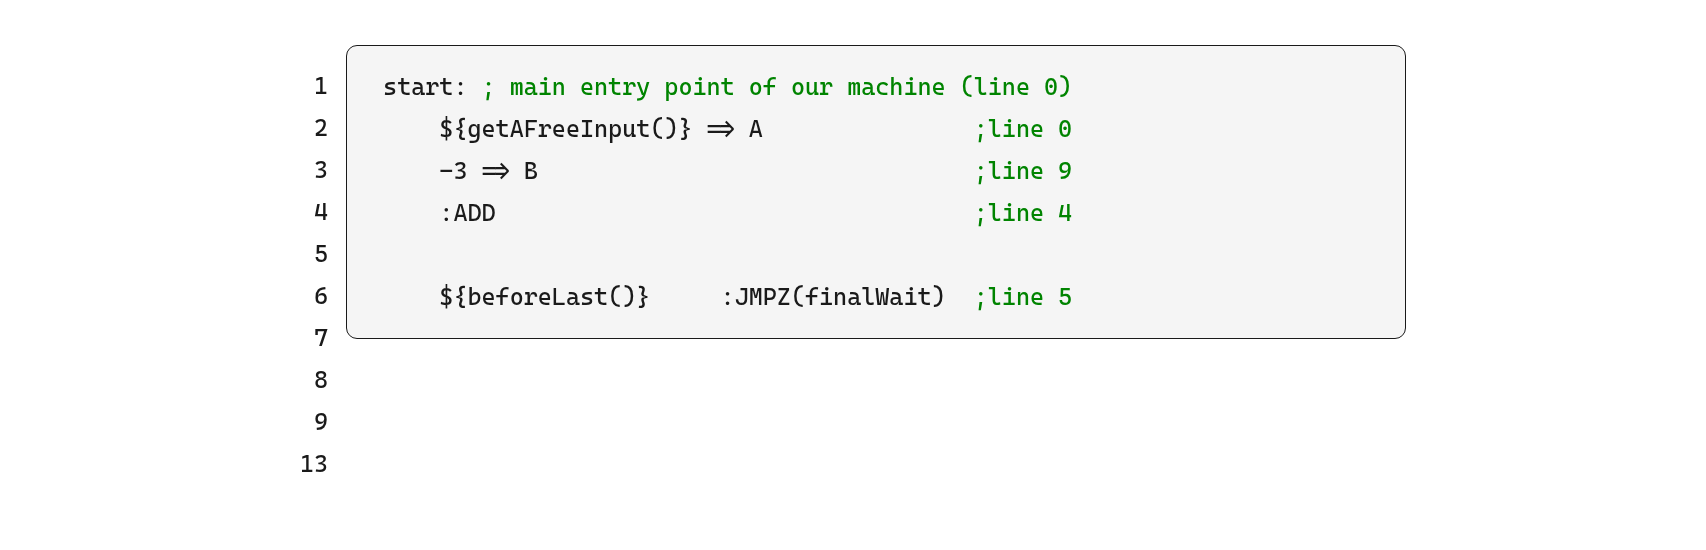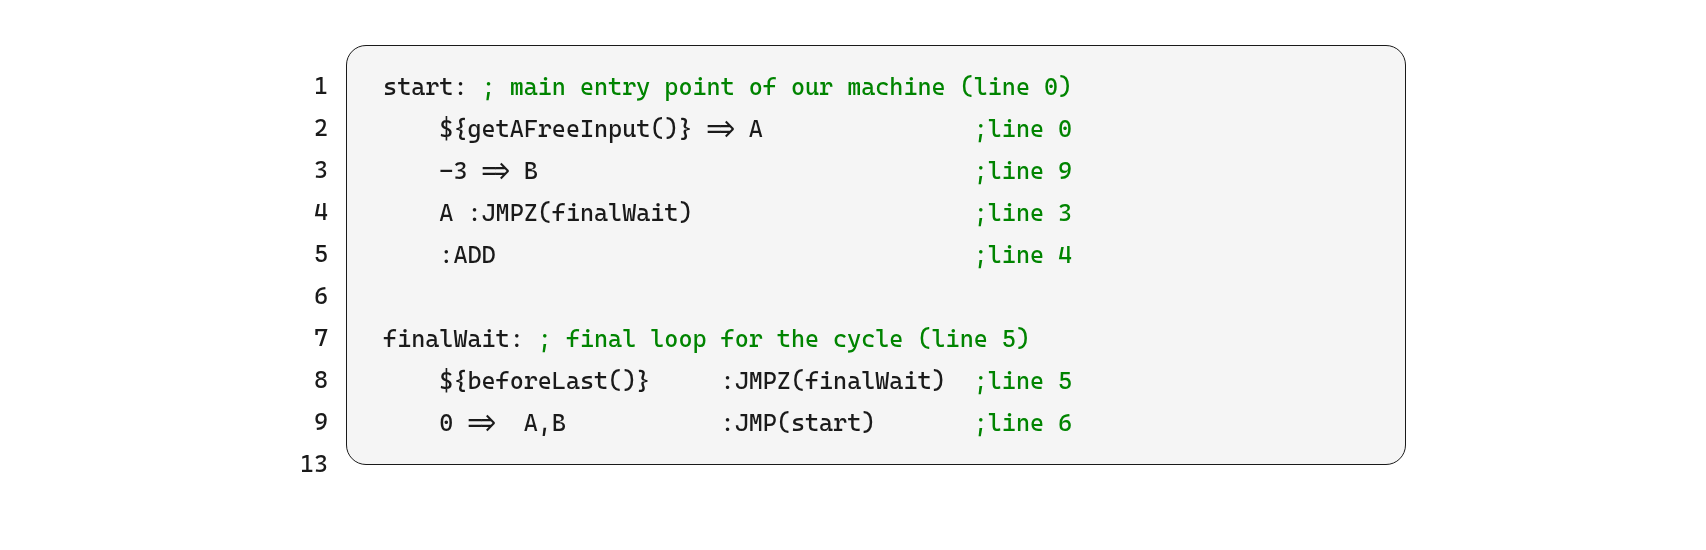--- a/index.html
+++ b/index.html
@@ -27,21 +27,21 @@
       line-height: 42px;
       color: #1a1a1a;
       user-select: none;
     }
     .gutter-line {
       height: 42px;
     }
     .code-panel {
       background: #f5f5f5;
       border: 1.5px solid #1a1a1a;
-      border-radius: 20px;
+      border-radius: 11px;
       padding: 20px 36px;
       font-size: 24px;
       line-height: 42px;
       min-width: 1060px;
     }
     .code-line {
       height: 42px;
       white-space: pre;
       color: #1a1a1a;
     }
@@ -62,20 +62,17 @@
       <div class="gutter-line">6</div>
       <div class="gutter-line">7</div>
       <div class="gutter-line">8</div>
       <div class="gutter-line">9</div>
       <div class="gutter-line">13</div>
     </div>
   <div class="code-panel" id="code-panel">
       <div class="code-line"><span>start: </span><span class="comment">; main entry point of our machine (line 0)</span></div>
       <div class="code-line"><span>    ${getAFreeInput()} =&gt; A               </span><span class="comment">;line 0</span></div>
       <div class="code-line"><span>    -3 =&gt; B                               </span><span class="comment">;line 9</span></div>
-      <div class="code-line"><span>    A :JMPZ(finalWait)                    </span><span class="comment">;line 3</span></div>
       <div class="code-line"><span>    :ADD                                  </span><span class="comment">;line 4</span></div>
       <div class="code-line"><span></span></div>
-      <div class="code-line"><span>finalWait: </span><span class="comment">; final loop for the cycle (line 5)</span></div>
       <div class="code-line"><span>    ${beforeLast()}     :JMPZ(finalWait)  </span><span class="comment">;line 5</span></div>
-      <div class="code-line"><span>    0 =&gt;  A,B           :JMP(start)       </span><span class="comment">;line 6</span></div>
     </div>
 </div>
 
 </body></html>

